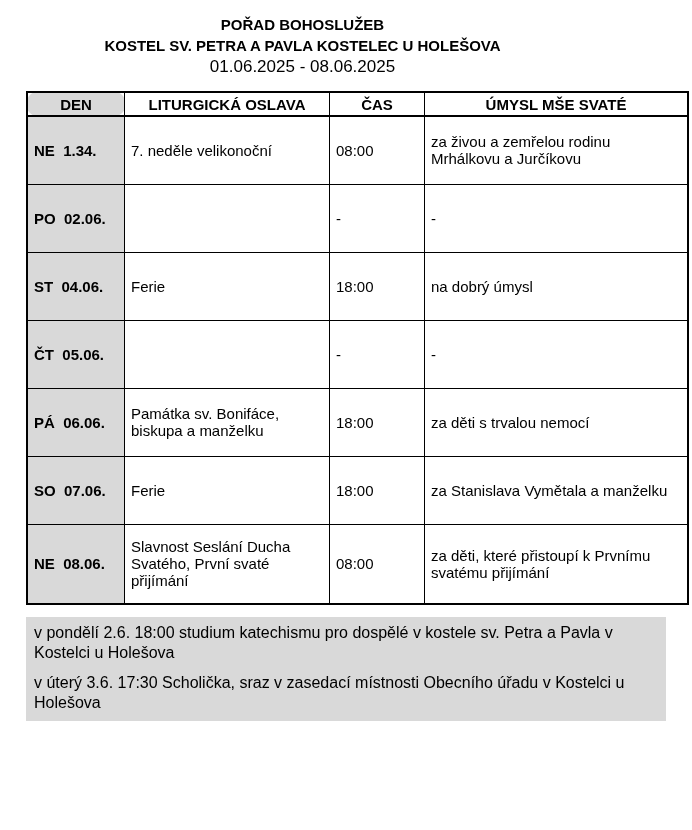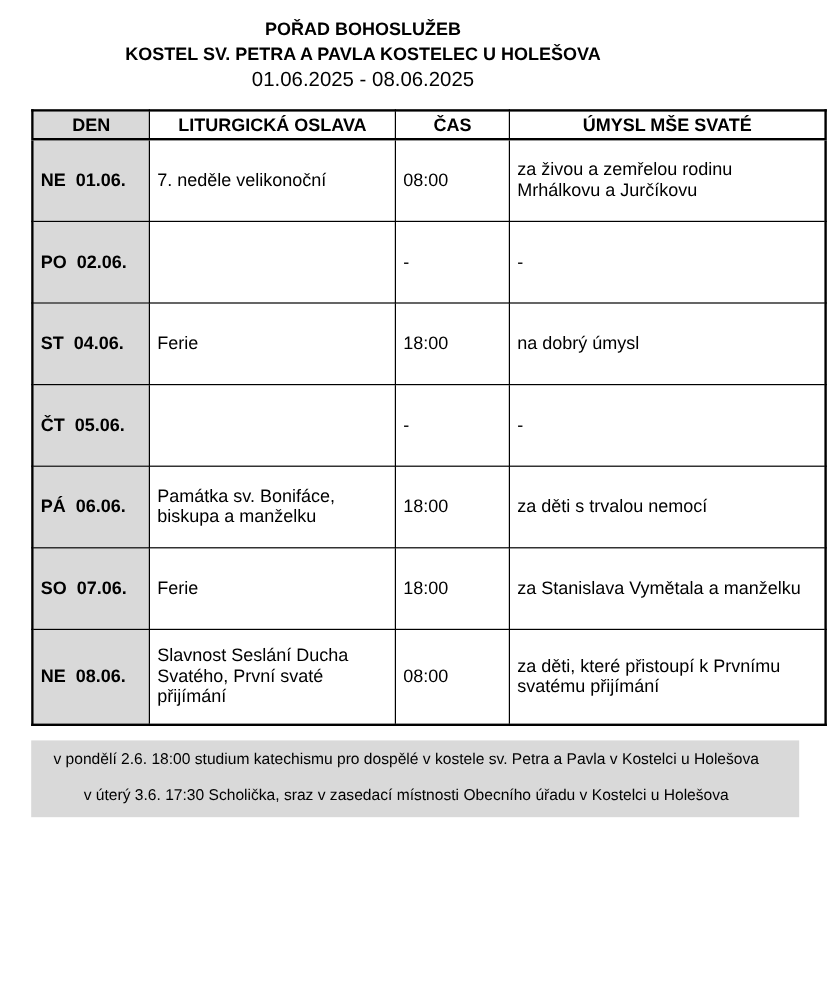--- a/index.html
+++ b/index.html
@@ -41,20 +41,21 @@
     padding: 4px 6px;
     vertical-align: middle;
     overflow: hidden;
   }
   table.schedule th {
     font-weight: bold;
     text-align: center;
     height: 18px;
     padding: 2px 4px;
     border-bottom: 2px solid #000000;
+    border-radius: 10px;
   }
   th.col-den { width: 88px; background: #d9d9d9; }
   th.col-oslava { width: 196px; }
   th.col-cas { width: 86px; margin-top: 43px; }
   th.col-umysl { width: 254px; }
   td.cell-den {
     background: #d9d9d9;
     font-weight: bold;
     text-align: left;
     padding-left: 8px;
@@ -66,24 +67,23 @@
   tr.row { height: 68px; }
   tr.row-tall { height: 80px; }
   .notes {
     margin-top: 12px;
     background: #d9d9d9;
     width: 640px;
     box-sizing: border-box;
     padding: 6px 8px 8px 8px;
   }
   .note {
-    font-size: 13px;
+    font-size: 16px;
     line-height: 20px;
     margin: 0 15px 10px 0;
-    text-align: center;
   }
   .note:last-child { margin-bottom: 0; }
 </style>
 </head>
 <body>
 
 <div class="page">
 
   <div class="title-block">
     <div class="title-line1">POŘAD BOHOSLUŽEB</div>
@@ -95,21 +95,21 @@
     <thead>
       <tr>
         <th class="col-den">DEN</th>
         <th class="col-oslava">LITURGICKÁ OSLAVA</th>
         <th class="col-cas">ČAS</th>
         <th class="col-umysl">ÚMYSL MŠE SVATÉ</th>
       </tr>
     </thead>
     <tbody>
       <tr class="row">
-        <td class="cell-den">NE  01.06.</td>
+        <td class="cell-den">NE  1.34.</td>
         <td class="cell-oslava">7. neděle velikonoční</td>
         <td class="cell-cas">08:00</td>
         <td class="cell-umysl">za živou a zemřelou rodinu Mrhálkovu a Jurčíkovu</td>
       </tr>
       <tr class="row">
         <td class="cell-den">PO  02.06.</td>
         <td class="cell-oslava"></td>
         <td class="cell-cas">-</td>
         <td class="cell-umysl">-</td>
       </tr>

